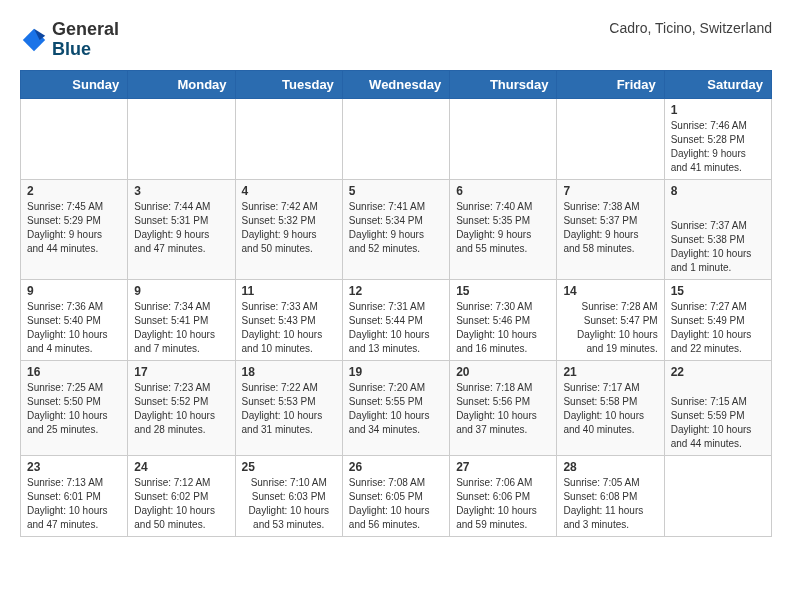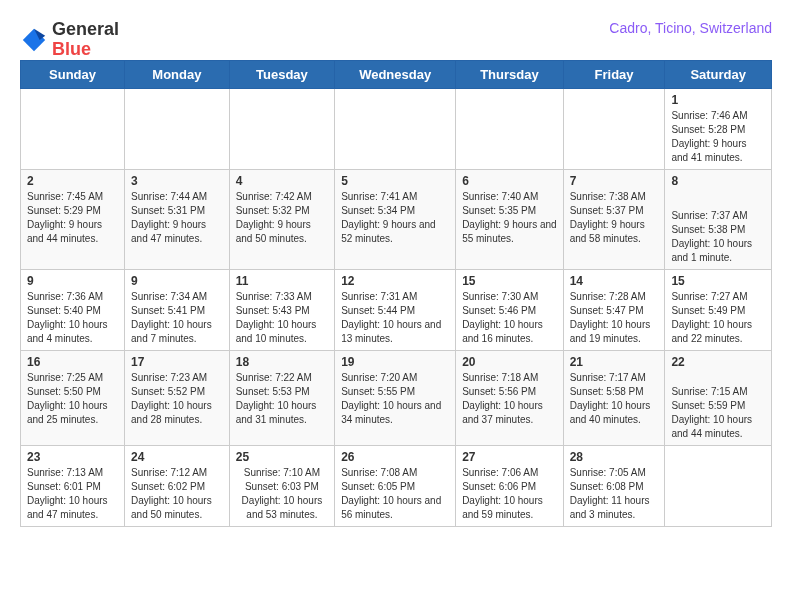--- a/index.html
+++ b/index.html
@@ -7,65 +7,65 @@
       font-family: Arial, sans-serif;
       background: #fff;
       width: 792px;
       min-height: 612px;
       padding: 20px;
     }
     .header {
       display: flex;
       justify-content: space-between;
       align-items: flex-start;
-      margin-bottom: 0;
+      margin-bottom: 10px;
     }
     .logo {
       display: flex;
       align-items: center;
       gap: 4px;
     }
     .logo-text {
       font-size: 18px;
       font-weight: bold;
       line-height: 1.1;
     }
     .logo-text span {
       display: block;
     }
     .logo-text .general { color: #333; }
-    .logo-text .blue { color: #ef4444; }
+    .logo-text .blue { color: #0c4a6e; }
     .logo-icon {
       width: 28px;
       height: 28px;
     }
     .title-block {
       text-align: right;
     }
     .month-year {
       font-size: 32px;
       font-weight: bold;
       color: #222;
     }
     .location {
       font-size: 14px;
-      color: #8b5cf6;
+      color: #404040;
     }
     .calendar {
       width: 100%;
       border-collapse: collapse;
       border: 1px solid #ccc;
     }
     .calendar th {
       background-color: #2b6cb0;
       color: #fff;
       font-size: 13px;
       font-weight: bold;
-      padding: 6px 24px;
-      text-align: center;
+      padding: 6px 8px;
+      text-align: right;
       border: 1px solid #2563a8;
     }
     .calendar td {
       vertical-align: top;
       border: 1px solid #ccc;
       padding: 4px 6px;
       font-size: 10px;
       color: #333;
       width: calc(100% / 7);
       min-height: 80px;
@@ -205,21 +205,21 @@
 Daylight: 10 hours and 13 minutes.</div>
         </td>
         <td>
           <span class="day-num">15</span>
           <div class="day-info" style="white-space: pre-line;">Sunrise: 7:30 AM
 Sunset: 5:46 PM
 Daylight: 10 hours and 16 minutes.</div>
         </td>
         <td>
           <span class="day-num">14</span>
-          <div class="day-info" style="white-space: pre-line;">Sunrise: 7:28 AM
+          <div class="day-info" style="white-space: pre-line; text-align: right;">Sunrise: 7:28 AM
 Sunset: 5:47 PM
 Daylight: 10 hours and 19 minutes.</div>
         </td>
         <td>
           <span class="day-num">15</span>
           <div class="day-info" style="white-space: pre-line;">Sunrise: 7:27 AM
 Sunset: 5:49 PM
 Daylight: 10 hours and 22 minutes.</div>
         </td>
       </tr>

